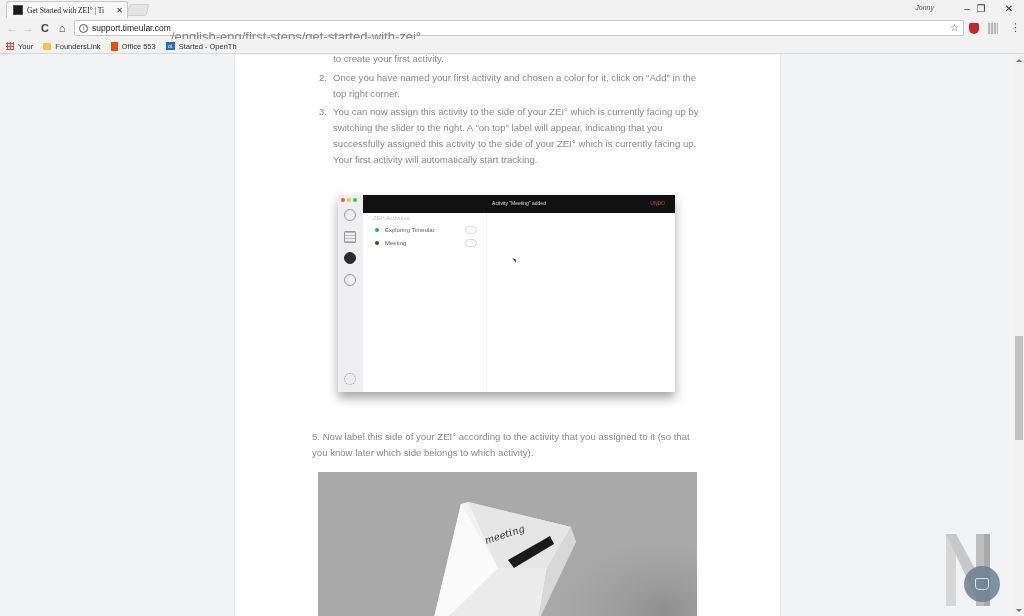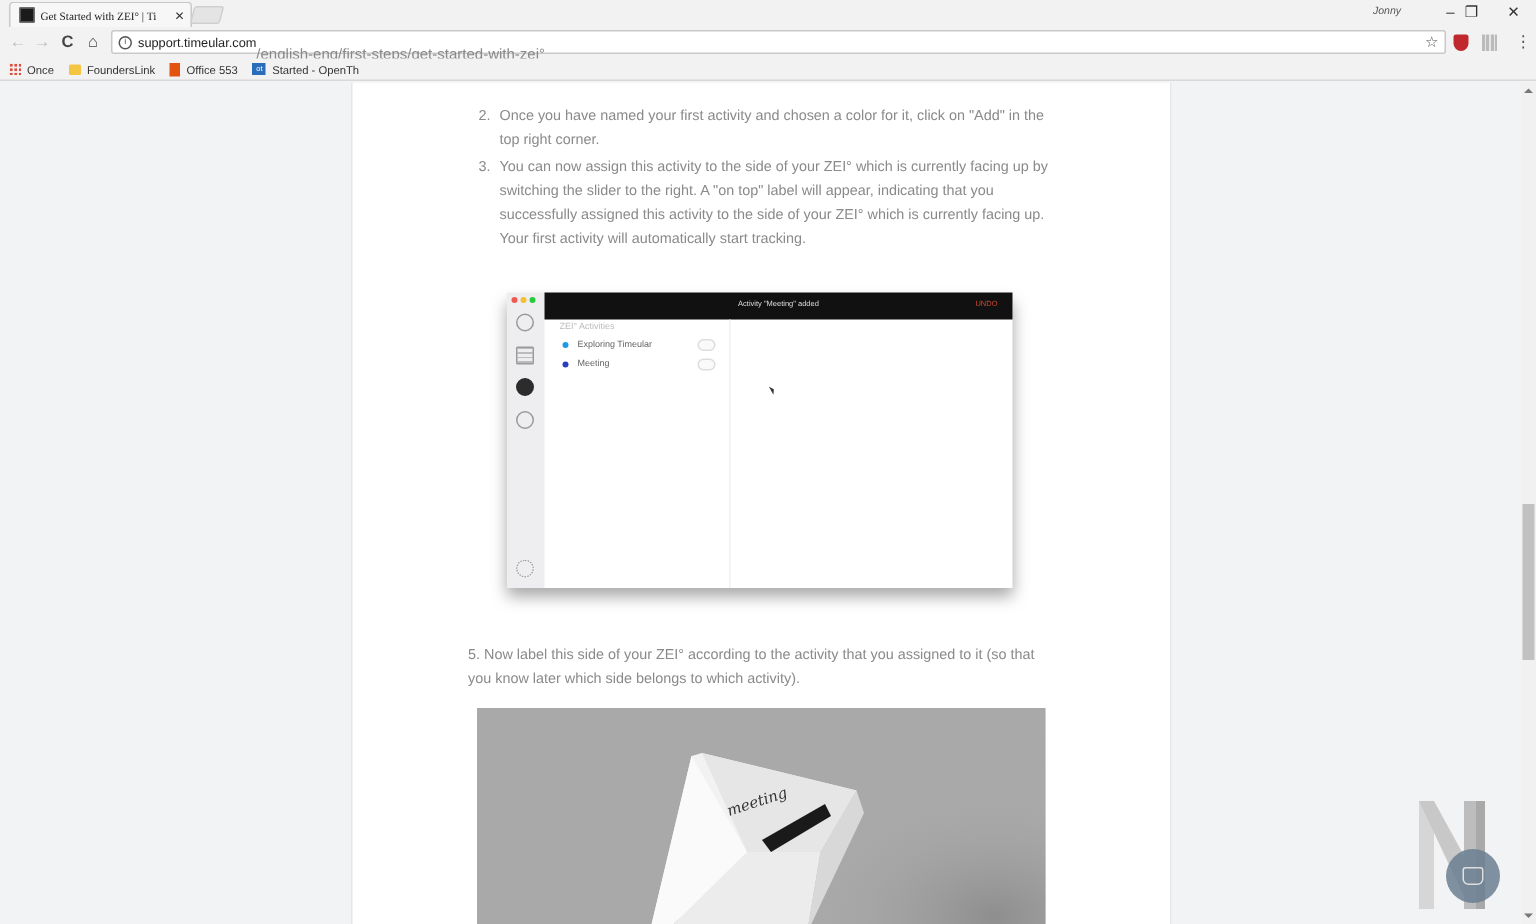--- a/index.html
+++ b/index.html
@@ -14,21 +14,21 @@
   .new-tab { position: absolute; left: 128px; top: 4px; width: 20px; height: 12px; background: #e4e4e4; border: 1px solid #cfcfcf; border-radius: 2px; transform: skewX(-15deg); cursor: pointer; }
   .profile-name { position: absolute; right: 90px; top: 4px; font-size: 7px; font-style: italic; color: #555; }
   .win-btn { position: absolute; top: 1px; width: 26px; height: 16px; text-align: center; font-size: 10px; color: #333; line-height: 16px; cursor: pointer; }
 
   .toolbar { position: absolute; left: 0; top: 18px; width: 1024px; height: 21px; background: #f2f2f2; }
   .nav-btn { position: absolute; top: 3px; width: 14px; height: 14px; font-size: 11px; line-height: 14px; text-align: center; color: #444; cursor: pointer; }
   .nav-btn.disabled { color: #bbb; }
   .omnibox { position: absolute; left: 74px; top: 2px; width: 890px; height: 16px; background: #fff; border: 1px solid #c9c9c9; border-radius: 2px; display: flex; align-items: center; padding-left: 4px; }
   .info-icon { width: 9px; height: 9px; border: 1px solid #555; border-radius: 50%; font-size: 6px; line-height: 7px; text-align: center; color: #555; margin-right: 4px; }
   .url-host { font-size: 8.5px; color: #222; }
-  .url-path { font-size: 10px; color: #888; margin-top: 16px; }
+  .url-path { font-size: 13px; color: #888; margin-top: 16px; }
   .star-icon { position: absolute; right: 4px; top: 1px; font-size: 10px; color: #555; cursor: pointer; }
   .ext-icon { position: absolute; top: 5px; width: 10px; height: 11px; cursor: pointer; }
   .ext-shield { left: 969px; background: #c0282d; border-radius: 2px 2px 6px 6px; }
   .ext-gray { left: 988px; background: repeating-linear-gradient(90deg, #bbb 0 2px, #e6e6e6 2px 3px); }
   .menu-dots { position: absolute; left: 1010px; top: 3px; font-size: 11px; color: #555; cursor: pointer; }
 
   .bookmarks { position: absolute; left: 0; top: 39px; width: 1024px; height: 15px; background: #f2f2f2; border-bottom: 1px solid #d8d8d8; display: flex; align-items: center; padding-left: 6px; }
   .bm { display: flex; align-items: center; font-size: 7.5px; color: #333; margin-right: 10px; cursor: pointer; }
   .bm-apps-icon { width: 8px; height: 8px; margin-right: 4px; background:
       radial-gradient(circle, #e04b3b 1px, transparent 1.2px) 0 0/3px 3px; }
@@ -105,38 +105,39 @@
     <span class="star-icon">☆</span>
   </div>
   <span class="ext-icon ext-shield"></span>
   <span class="ext-icon ext-gray"></span>
   <span class="menu-dots">⋮</span>
 </div>
 
 <div class="bookmarks">
   <div class="bm">
     <span class="bm-apps-icon"></span>
-    <span>Once</span>
+    <span>Your</span>
   </div>
   <div class="bm">
     <span class="bm-folder-icon"></span>
     <span>FoundersLink</span>
   </div>
   <div class="bm">
     <span class="bm-office-icon"></span>
     <span>Office 553</span>
   </div>
   <div class="bm">
     <span class="bm-ot-icon">ot</span>
     <span>Started - OpenTh</span>
   </div>
 </div>
 
 <div class="page">
   <div class="content">
+    <div class="text ol-item" style="top:-4px">to create your first activity.</div>
 
     <div class="text ol-item" style="top:15px">
       <span class="ol-num">2.</span>
       <span>Once you have named your first activity and chosen a color for it,  click on "Add" in the top right corner.</span>
     </div>
 
     <div class="text ol-item" style="top:49px">
       <span class="ol-num">3.</span>
       <span>You can now assign this activity to the side of your ZEI° which is currently facing up by switching the slider to the right. A "on top" label will appear, indicating that you successfully assigned this activity to the side of your ZEI° which is currently facing up. Your first activity will automatically start tracking.</span>
     </div>

